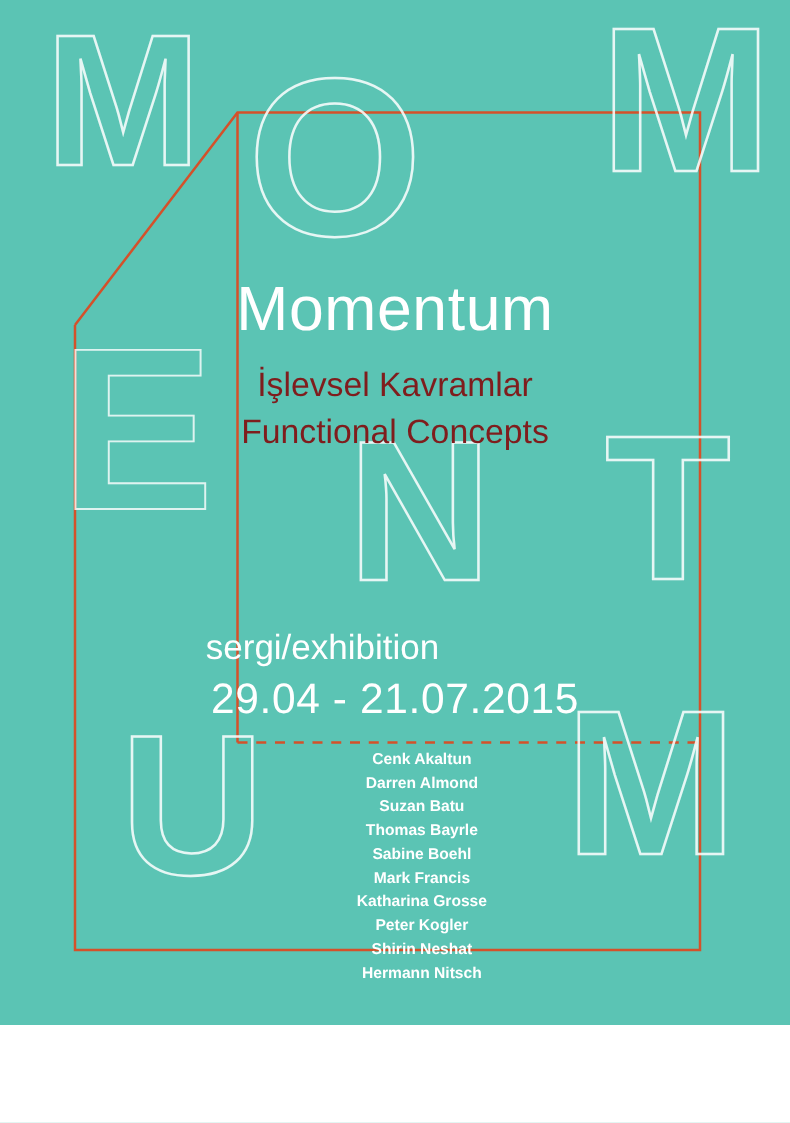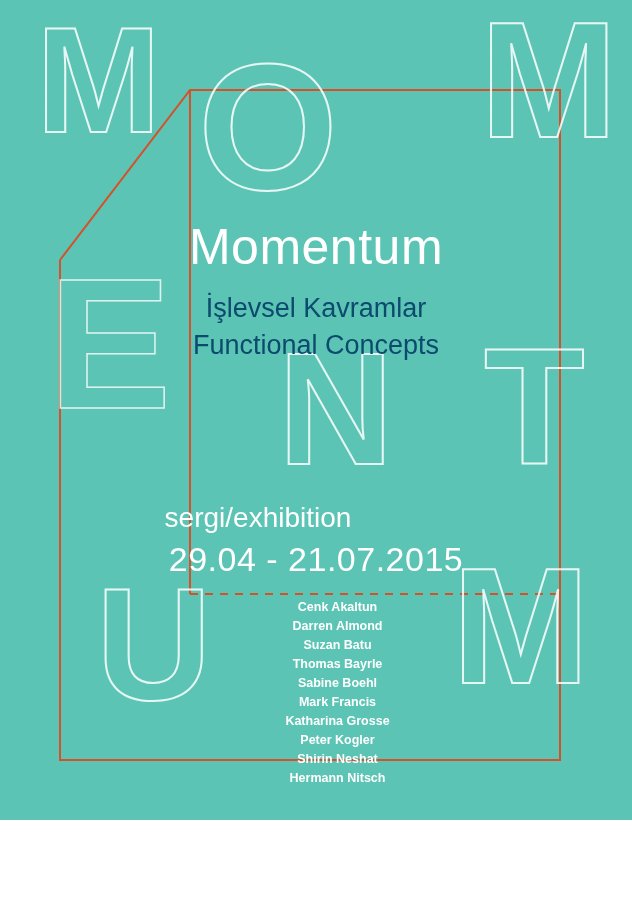--- a/index.html
+++ b/index.html
@@ -62,21 +62,21 @@
     font-weight: 400;
     color: #ffffff;
     letter-spacing: 0.5px;
   }
   .subtitle {
     position: absolute;
     top: 290px;
     left: 0;
     width: 632px;
     text-align: center;
-    color: #0c4a6e;
+    color: #7f1d1d;
     font-size: 27px;
     font-weight: 400;
     line-height: 1.38;
   }
   .sergi {
     position: absolute;
     top: 502px;
     left: 0;
     width: 516px;
     text-align: center;

